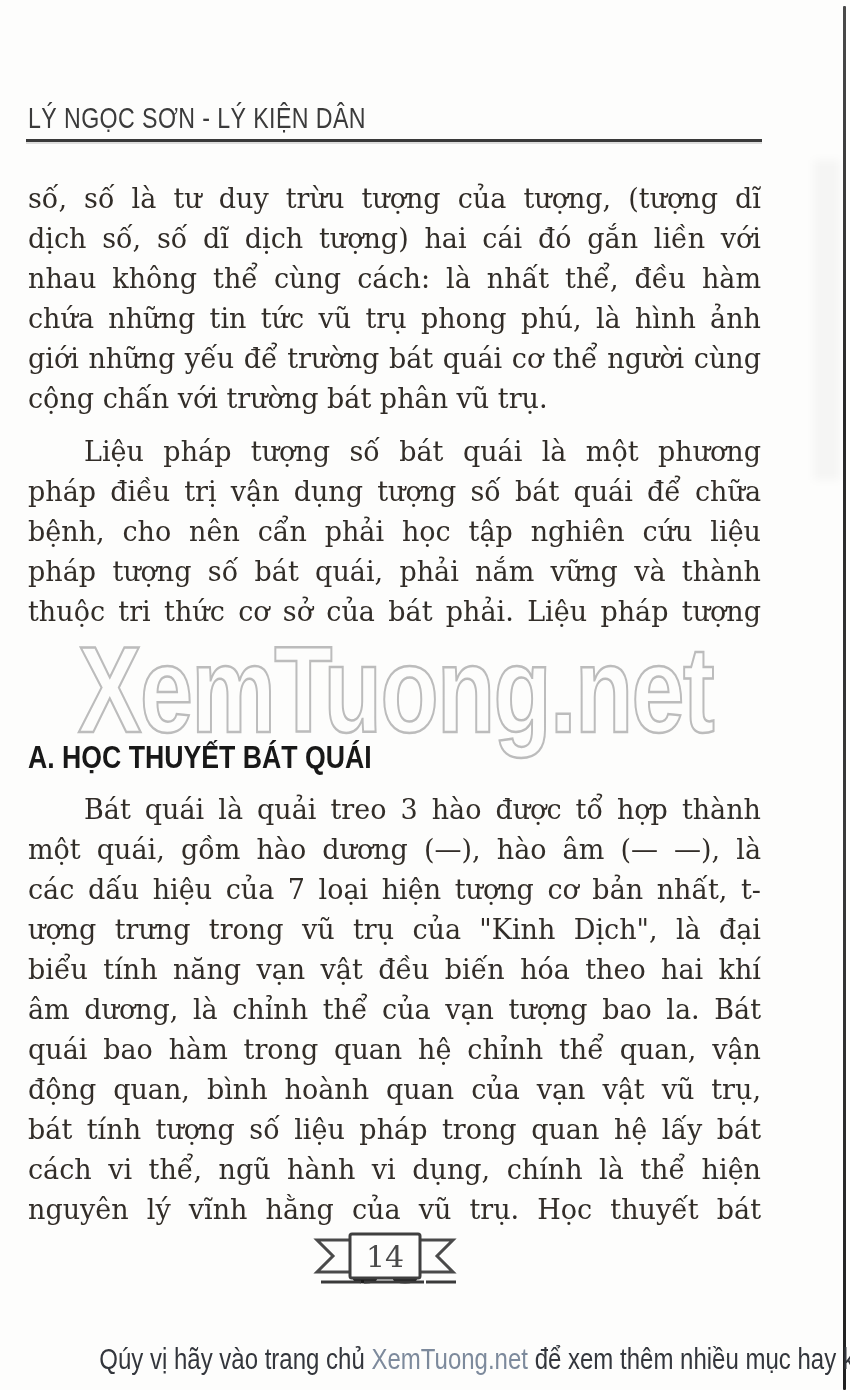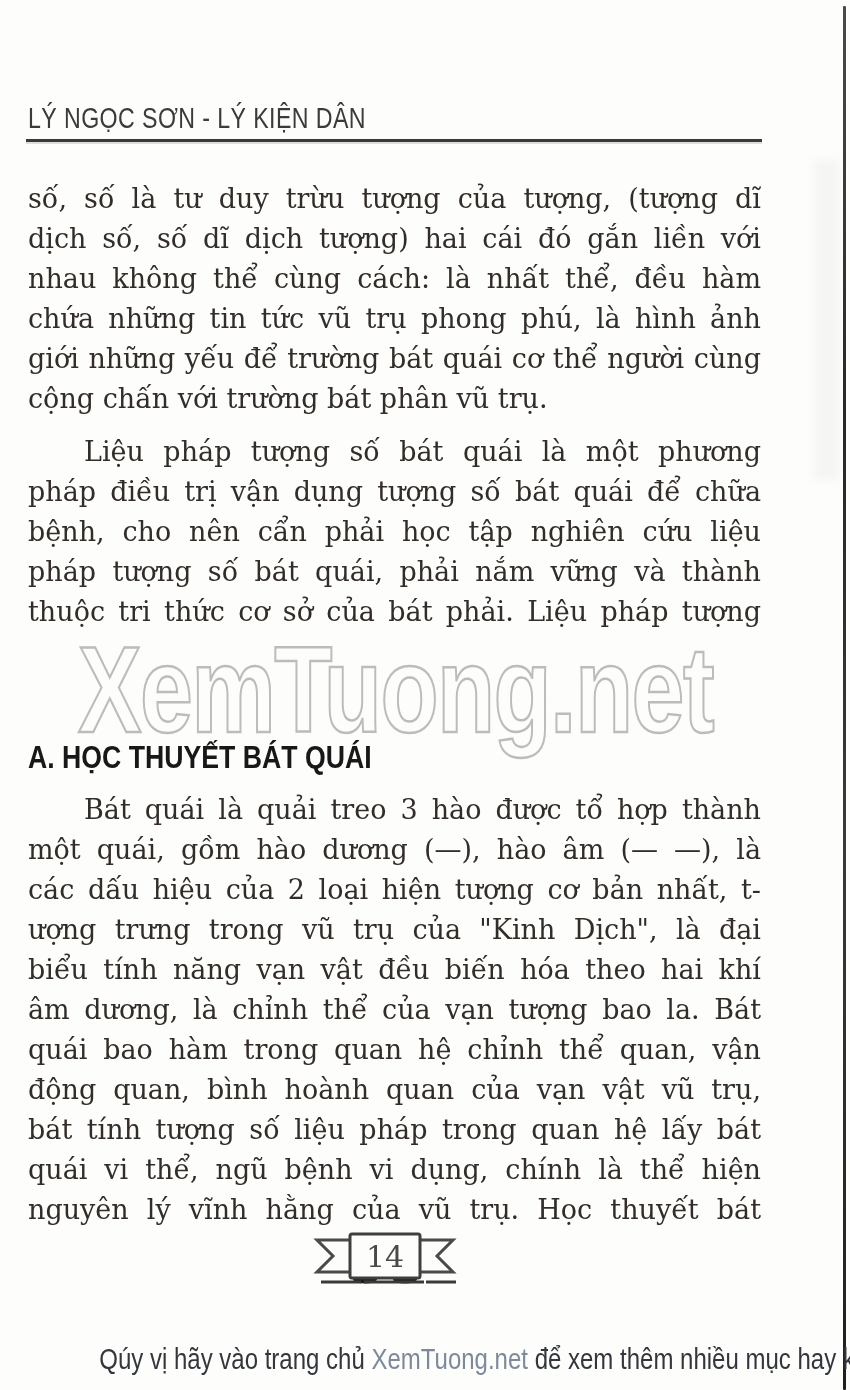--- a/index.html
+++ b/index.html
@@ -115,28 +115,28 @@
     </div>
 
   <div class="watermark">XemTuong.net</div>
 
   <div class="section-heading">A. HỌC THUYẾT BÁT QUÁI</div>
 
   <div class="text-block text-block-2">
       <div class="para">
         <div class="line just indent">Bát quái là quải treo 3 hào được tổ hợp thành</div>
         <div class="line just">một quái, gồm hào dương (—), hào âm (— —), là</div>
-        <div class="line just">các dấu hiệu của 2 loại hiện tượng cơ bản nhất, t-</div>
+        <div class="line just">các dấu hiệu của 7 loại hiện tượng cơ bản nhất, t-</div>
         <div class="line just">ượng trưng trong vũ trụ của "Kinh Dịch", là đại</div>
         <div class="line just">biểu tính năng vạn vật đều biến hóa theo hai khí</div>
         <div class="line just">âm dương, là chỉnh thể của vạn tượng bao la. Bát</div>
         <div class="line just">quái bao hàm trong quan hệ chỉnh thể quan, vận</div>
         <div class="line just">động quan, bình hoành quan của vạn vật vũ trụ,</div>
         <div class="line just">bát tính tượng số liệu pháp trong quan hệ lấy bát</div>
-        <div class="line just">quái vi thể, ngũ bệnh vi dụng, chính là thể hiện</div>
+        <div class="line just">cách vi thể, ngũ hành vi dụng, chính là thể hiện</div>
         <div class="line just">nguyên lý vĩnh hằng của vũ trụ. Học thuyết bát</div>
       </div>
     </div>
 
   <div class="ribbon">
     <svg width="164" height="58" viewBox="0 0 164 58">
       <polygon points="48,8 14,8 30,24 14,40 48,40" fill="#fdfdfc" stroke="#4a4a4a" stroke-width="3"></polygon>
       <polygon points="116,8 150,8 134,24 150,40 116,40" fill="#fdfdfc" stroke="#4a4a4a" stroke-width="3"></polygon>
       <ellipse cx="62" cy="47" rx="12" ry="4.5" fill="#1c1c1c"></ellipse>
       <ellipse cx="102" cy="47" rx="12" ry="4.5" fill="#1c1c1c"></ellipse>

